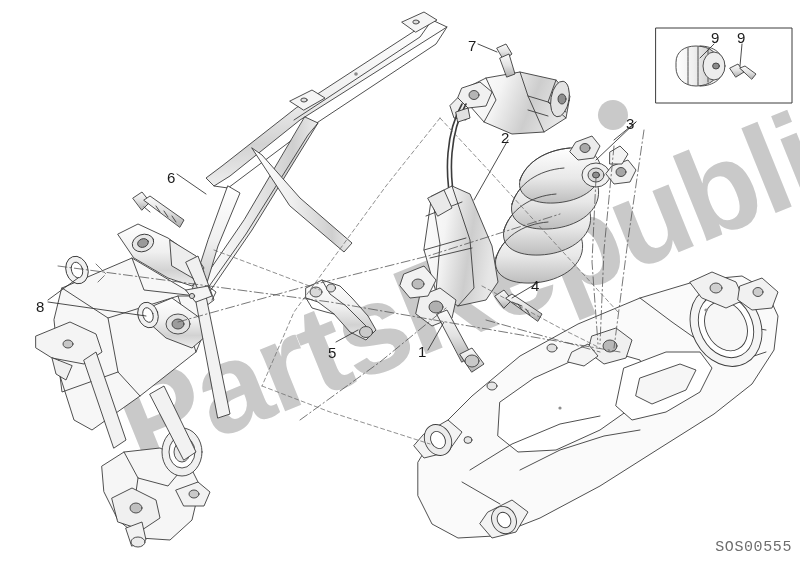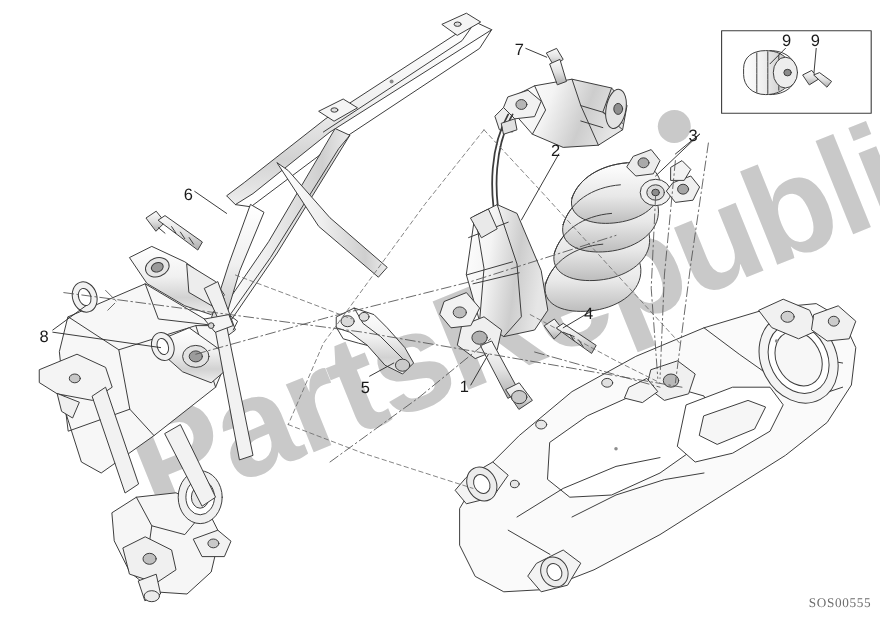--- a/index.html
+++ b/index.html
@@ -30,22 +30,22 @@
     font-size: 15px;
     color: #1a1a1a;
     line-height: 1;
     user-select: none;
     white-space: nowrap;
   }
   #part-code {
     position: absolute;
     right: 8px;
     bottom: 8px;
-    font-family: Liberation Serif, serif;
-    font-size: 12px;
+    font-family: Liberation Mono, monospace;
+    font-size: 15px;
     letter-spacing: 0.6px;
     color: #6e6e6e;
   }
 </style>
 </head>
 <body>
 
 <div id="page">
 
   <svg id="diagram-svg" viewBox="0 0 800 564">

